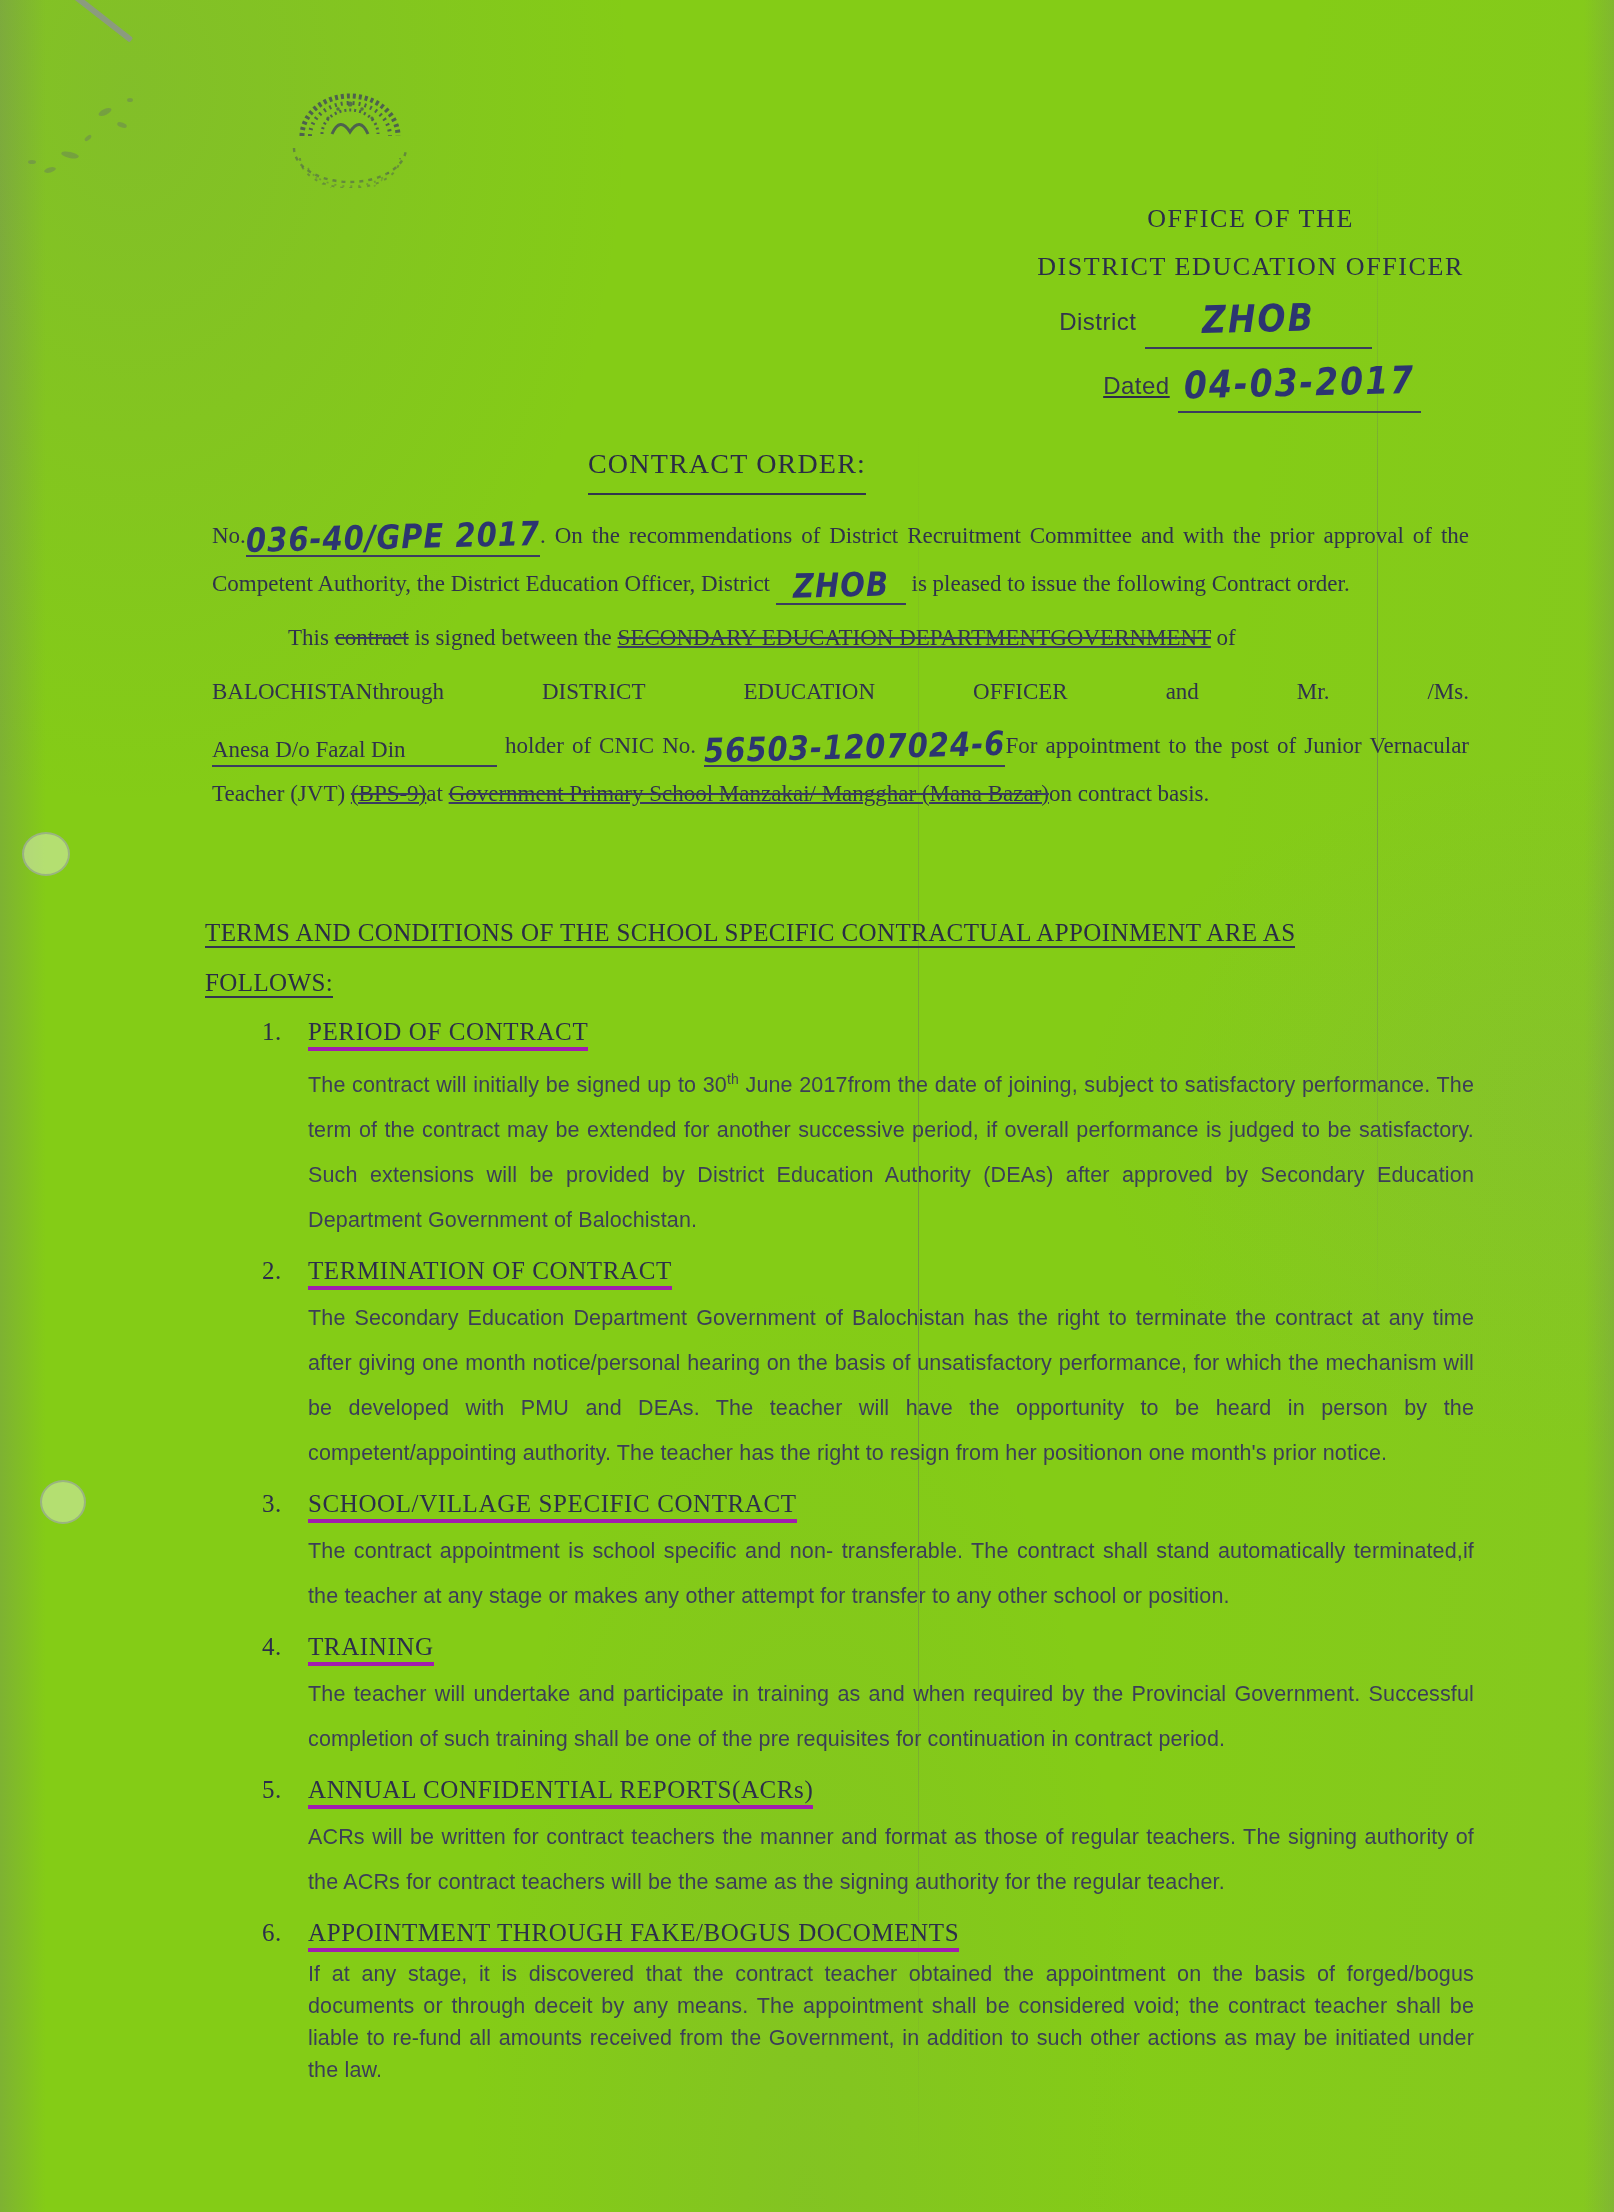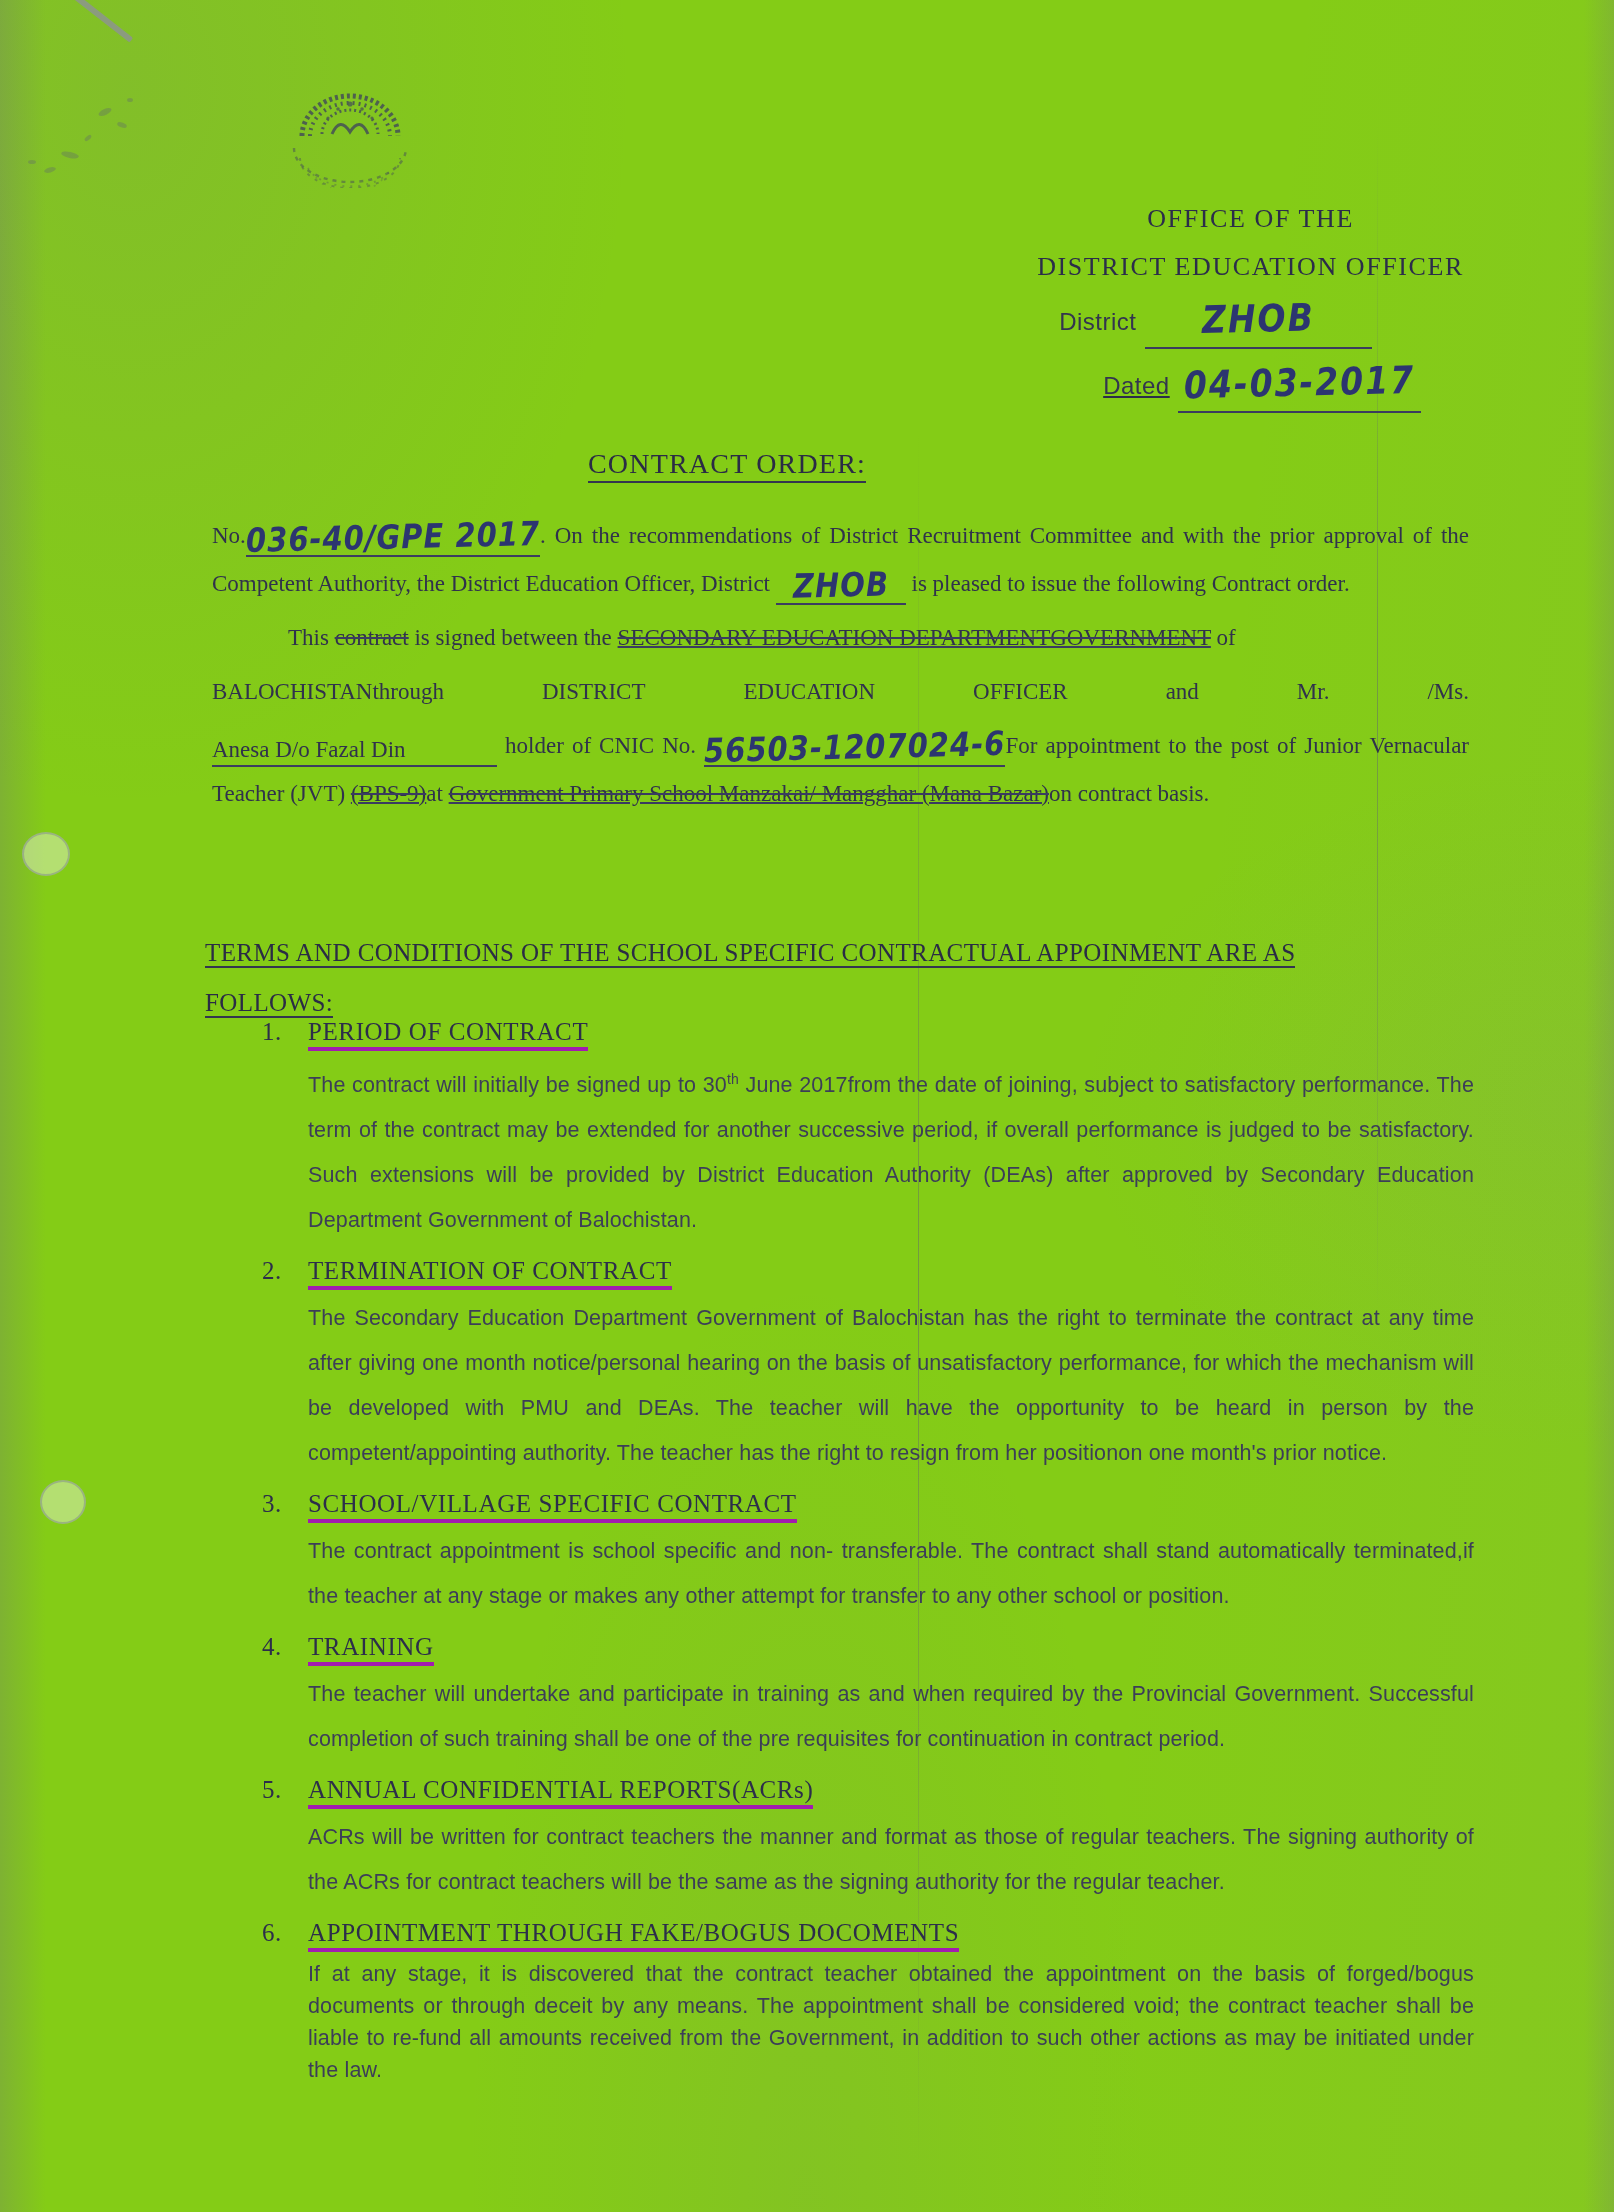--- a/index.html
+++ b/index.html
@@ -126,21 +126,21 @@
   
   .contract-title {
     position: absolute;
     left: 0; right: 0; top: 448px;
     text-align: center;
     font-size: 28px;
     letter-spacing: 1.2px;
   }
   .contract-title span {
     border-bottom: 2px solid #33354f;
-    padding-bottom: 2px;
+    padding-bottom: 14px;
     margin-left: -160px;
   }
 
   
   .body-block {
     position: absolute;
     left: 212px;
     right: 145px;
     top: 512px;
     font-size: 23px;
@@ -176,21 +176,21 @@
   .justify-spread {
     display: flex;
     justify-content: space-between;
     width: 100%;
   }
 
   
   .terms-head {
     position: absolute;
     left: 205px; right: 150px;
-    top: 928px;
+    top: 908px;
     font-size: 25px;
     line-height: 50px;
     letter-spacing: .4px;
   }
   .terms-head .u { border-bottom: 2px solid #33354f; display: inline; }
 
   
   .sections {
     position: absolute;
     left: 262px;

